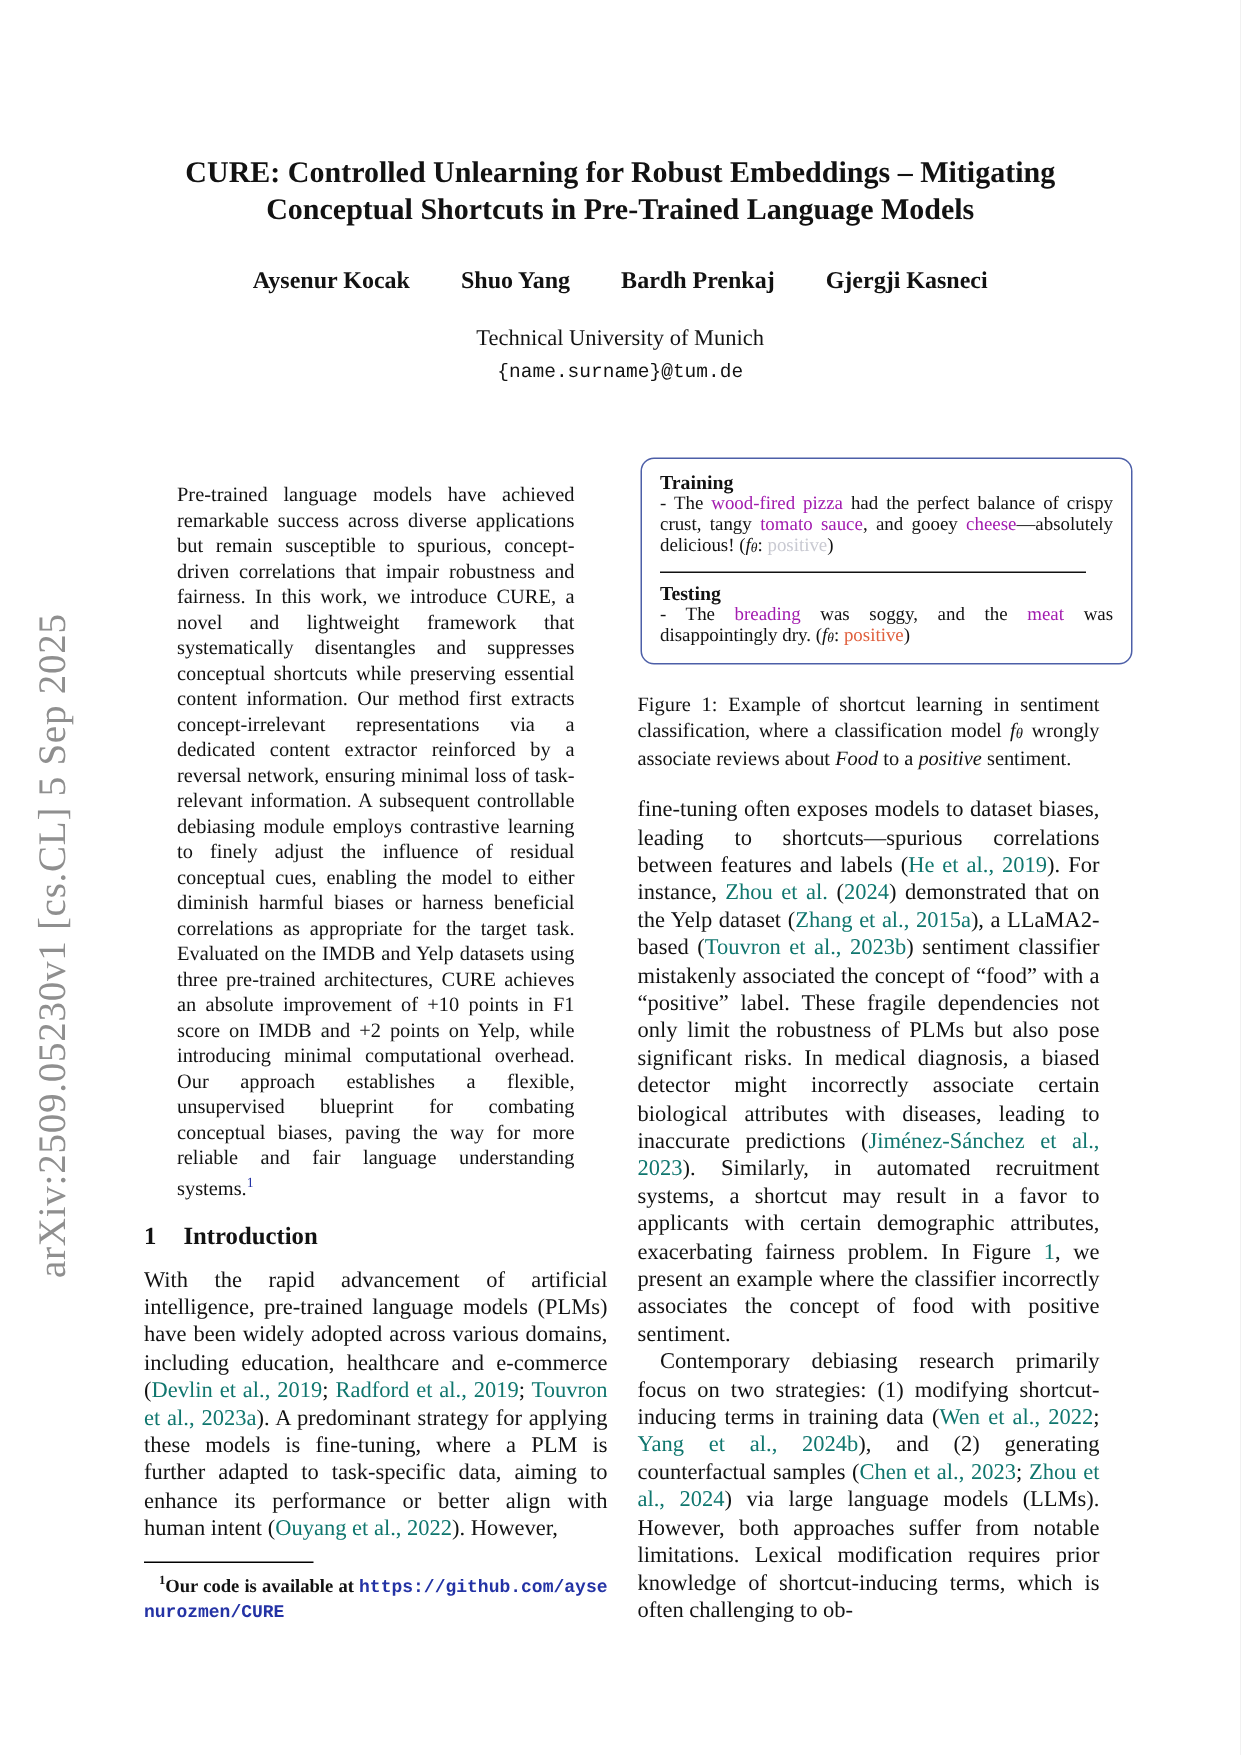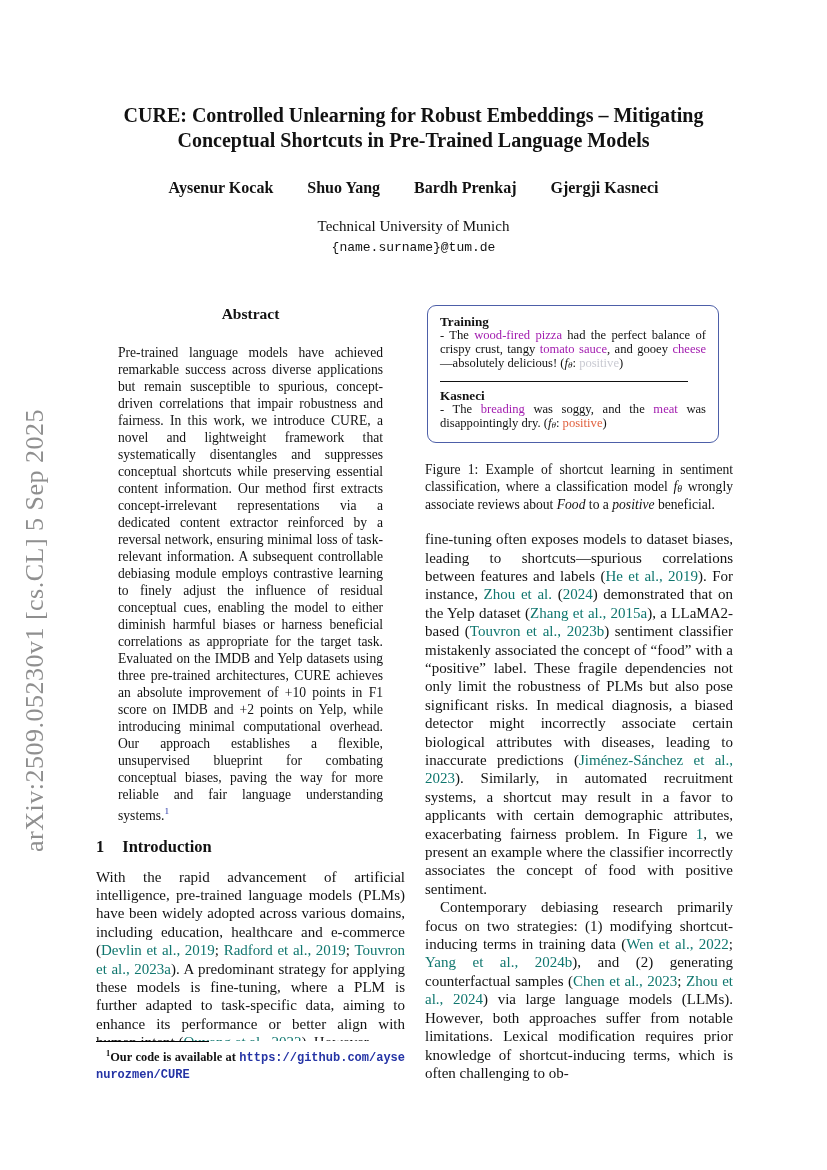--- a/index.html
+++ b/index.html
@@ -30,21 +30,21 @@
     text-align:justify;}
 
   .sec-head{margin:13px 0 0 0;font-size:16.5px;font-weight:bold;}
   .sec-head .sec-num{margin-right:18px;}
 
   .body-text{margin:11px 0 0 0;font-size:15px;line-height:18.4px;text-align:justify;}
   .body-text.flow{margin:0;}
   .indent{text-indent:15px;}
 
   
-  .fig-box{box-sizing:border-box;margin:5px 0 0 2px;width:292px;
+  .fig-box{box-sizing:border-box;margin:5px 0 0 2px;width:328px;
     border:1.5px solid #4d5fa8;border-radius:9px;padding:8px 12px 10px 12px;}
   .fig-label{font-weight:bold;font-size:13.2px;line-height:15px;}
   .fig-item{margin:0;font-size:12.6px;line-height:13.9px;text-align:justify;}
   .fig-divider{border:0;border-top:1.3px solid #111;margin:9px 18px 6px 0;}
   .fig-caption{margin:18px 0 0 0;font-size:13.6px;line-height:17.2px;text-align:justify;}
 
   
   .footnote{position:absolute;left:96px;top:1041px;width:309px;background:#fff;font-weight:bold;}
   .fn-rule{width:113px;border-top:1.3px solid #000;margin-bottom:4px;}
   .fn-text{margin:0;font-size:12.4px;line-height:15.5px;text-align:justify;text-indent:10px;}
@@ -78,44 +78,43 @@
     <span>Aysenur Kocak</span>
     <span>Shuo Yang</span>
     <span>Bardh Prenkaj</span>
     <span>Gjergji Kasneci</span>
   </div>
 
   <div class="affiliation">Technical University of Munich</div>
   <div class="email">{name.surname}@tum.de</div>
 
   <section class="col-left">
-    <h2 class="abstract-head">Abstract</h2>
     <p class="abstract-body"><span>Pre-trained language models have achieved remarkable success across diverse applications but remain susceptible to spurious, concept-driven correlations that impair robustness and fairness. In this work, we introduce CURE, a novel and lightweight framework that systematically disentangles and suppresses conceptual shortcuts while preserving essential content information. Our method first extracts concept-irrelevant representations via a dedicated content extractor reinforced by a reversal network, ensuring minimal loss of task-relevant information. A subsequent controllable debiasing module employs contrastive learning to finely adjust the influence of residual conceptual cues, enabling the model to either diminish harmful biases or harness beneficial correlations as appropriate for the target task. Evaluated on the IMDB and Yelp datasets using three pre-trained architectures, CURE achieves an absolute improvement of +10 points in F1 score on IMDB and +2 points on Yelp, while introducing minimal computational overhead. Our approach establishes a flexible, unsupervised blueprint for combating conceptual biases, paving the way for more reliable and fair language understanding systems.</span><sup class="supcite">1</sup></p>
 
     <h3 class="sec-head">
       <span class="sec-num">1</span><span>Introduction</span>
     </h3>
 
     <p class="body-text"><span>With the rapid advancement of artificial intelligence, pre-trained language models (PLMs) have been widely adopted across various domains, including education, healthcare and e-commerce (</span><span class="cite">Devlin et al., 2019</span><span>; </span><span class="cite">Radford et al., 2019</span><span>; </span><span class="cite">Touvron et al., 2023a</span><span>).  A predominant strategy for applying these models is fine-tuning, where a PLM is further adapted to task-specific data, aiming to enhance its performance or better align with human intent (</span><span class="cite">Ouyang et al., 2022</span><span>).  However,</span></p>
   </section>
 
   <div class="footnote">
     <div class="fn-rule"></div>
     <p class="fn-text"><sup class="sup">1</sup><span>Our code is available at </span><a href="#" class="url">https://github.com/aysenurozmen/CURE</a></p>
   </div>
 
   <section class="col-right">
     <figure style="margin:0">
       <div class="fig-box">
         <div class="fig-label">Training</div>
         <p class="fig-item"><span>- The </span><span class="concept">wood-fired pizza</span><span> had the perfect balance of crispy crust, tangy </span><span class="concept">tomato sauce</span><span>, and gooey </span><span class="concept">cheese</span><span>—absolutely delicious! (</span><span class="math">f</span><span class="sub">θ</span><span>: </span><span class="fade">positive</span><span>)</span></p>
         <div class="fig-divider"></div>
-        <div class="fig-label">Kasneci</div>
+        <div class="fig-label">Testing</div>
         <p class="fig-item"><span>- The </span><span class="concept">breading</span><span> was soggy, and the </span><span class="concept">meat</span><span> was disappointingly dry. (</span><span class="math">f</span><span class="sub">θ</span><span>: </span><span class="neg">positive</span><span>)</span></p>
       </div>
-      <figcaption class="fig-caption"><span>Figure 1:  Example of shortcut learning in sentiment classification, where a classification model </span><span class="math">f</span><span class="sub">θ</span><span> wrongly associate reviews about </span><span class="i">Food</span><span> to a </span><span class="i">positive</span><span> beneficial.</span></figcaption>
+      <figcaption class="fig-caption"><span>Figure 1:  Example of shortcut learning in sentiment classification, where a classification model </span><span class="math">f</span><span class="sub">θ</span><span> wrongly associate reviews about </span><span class="i">Food</span><span> to a </span><span class="i">positive</span><span> sentiment.</span></figcaption>
     </figure>
 
     <p class="body-text" style="margin-top:17px"><span>fine-tuning often exposes models to dataset biases, leading to shortcuts—spurious correlations between features and labels (</span><span class="cite">He et al., 2019</span><span>).  For instance, </span><span class="cite">Zhou et al.</span><span> (</span><span class="cite">2024</span><span>) demonstrated that on the Yelp dataset (</span><span class="cite">Zhang et al., 2015a</span><span>), a LLaMA2-based (</span><span class="cite">Touvron et al., 2023b</span><span>) sentiment classifier mistakenly associated the concept of “food” with a “positive” label. These fragile dependencies not only limit the robustness of PLMs but also pose significant risks.  In medical diagnosis, a biased detector might incorrectly associate certain biological attributes with diseases, leading to inaccurate predictions (</span><span class="cite">Jiménez-Sánchez et al., 2023</span><span>).  Similarly, in automated recruitment systems, a shortcut may result in a favor to applicants with certain demographic attributes, exacerbating fairness problem.  In Figure </span><span class="cite">1</span><span>, we present an example where the classifier incorrectly associates the concept of food with positive sentiment.</span></p>
     <p class="body-text flow indent"><span>Contemporary debiasing research primarily focus on two strategies:  (1) modifying shortcut-inducing terms in training data (</span><span class="cite">Wen et al., 2022</span><span>; </span><span class="cite">Yang et al., 2024b</span><span>), and (2) generating counterfactual samples (</span><span class="cite">Chen et al., 2023</span><span>; </span><span class="cite">Zhou et al., 2024</span><span>) via large language models (LLMs). However, both approaches suffer from notable limitations. Lexical modification requires prior knowledge of shortcut-inducing terms, which is often challenging to ob-</span></p>
   </section>
 
 </div>
 
 </body></html>

